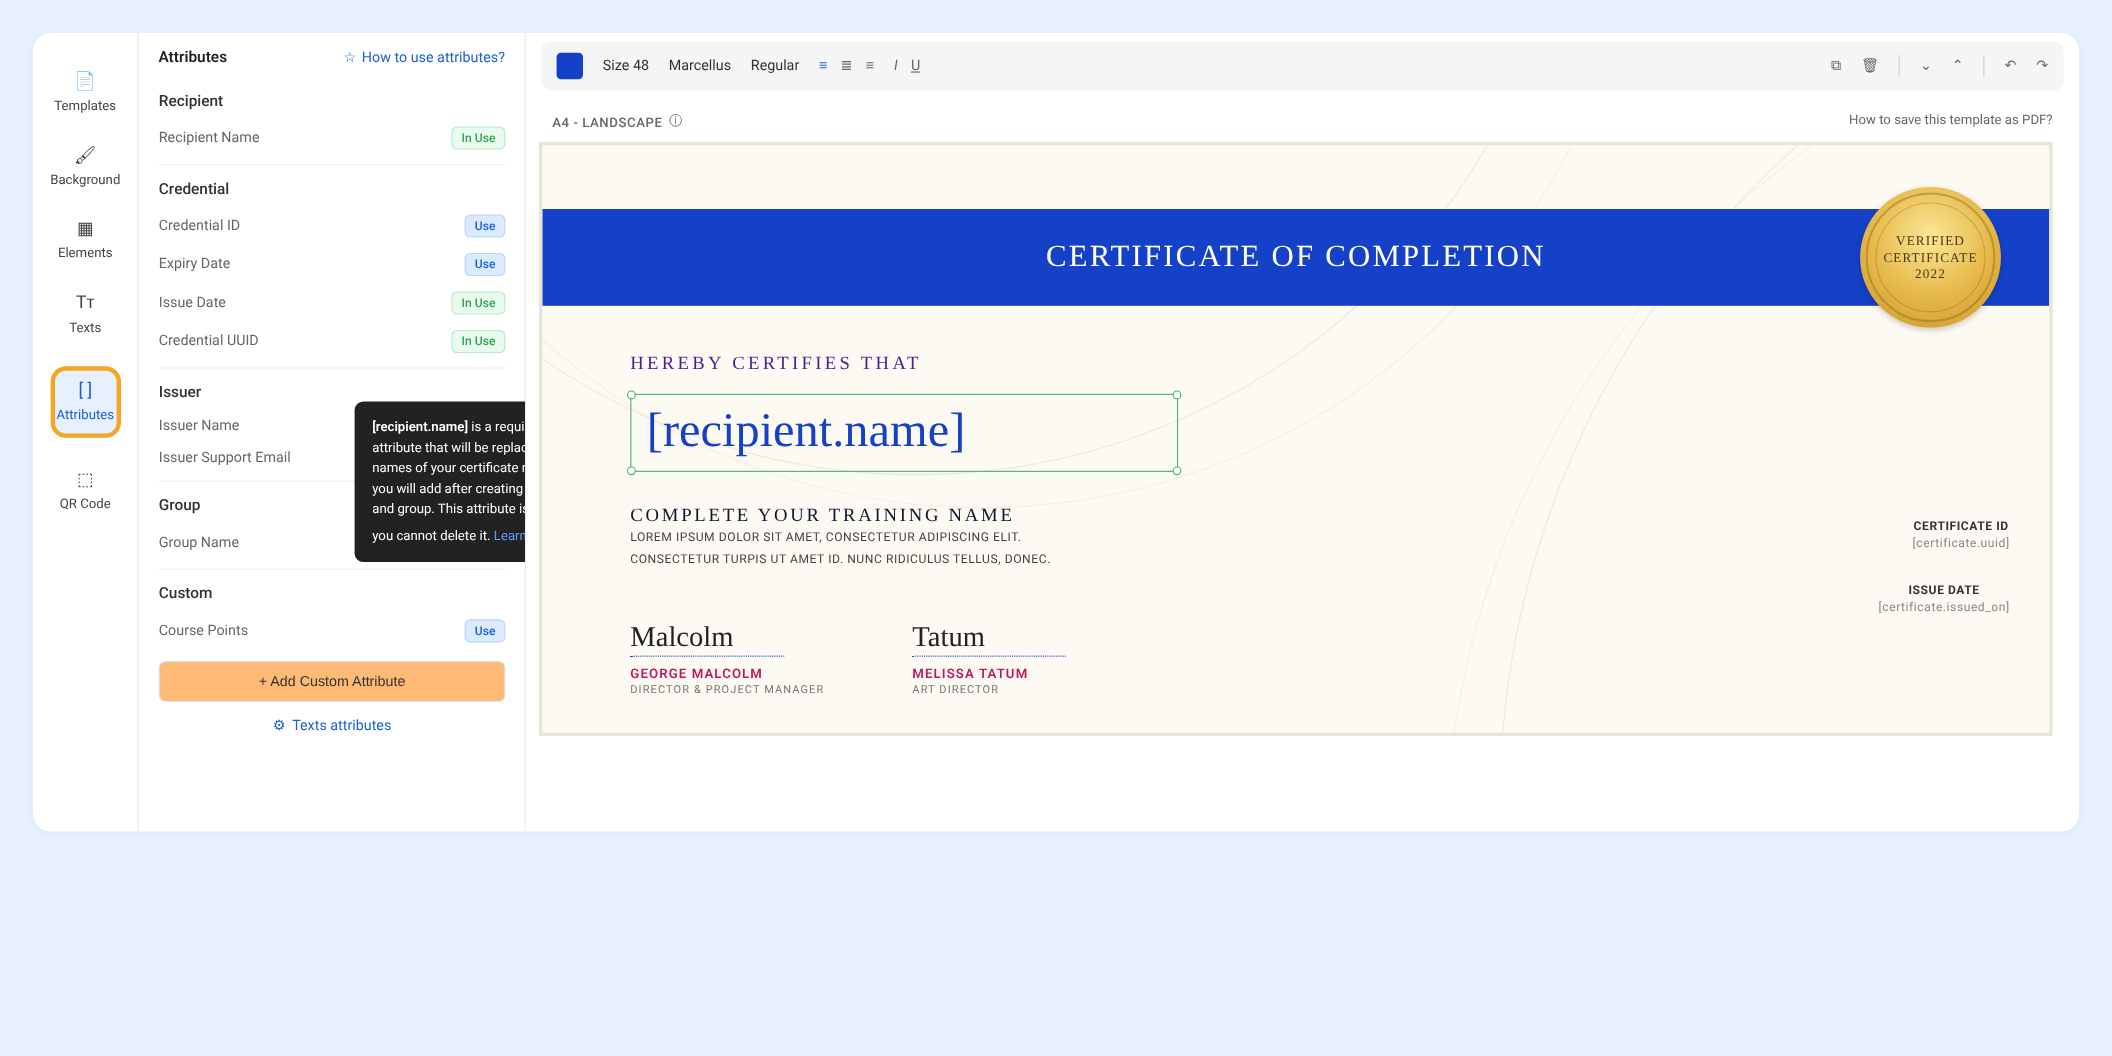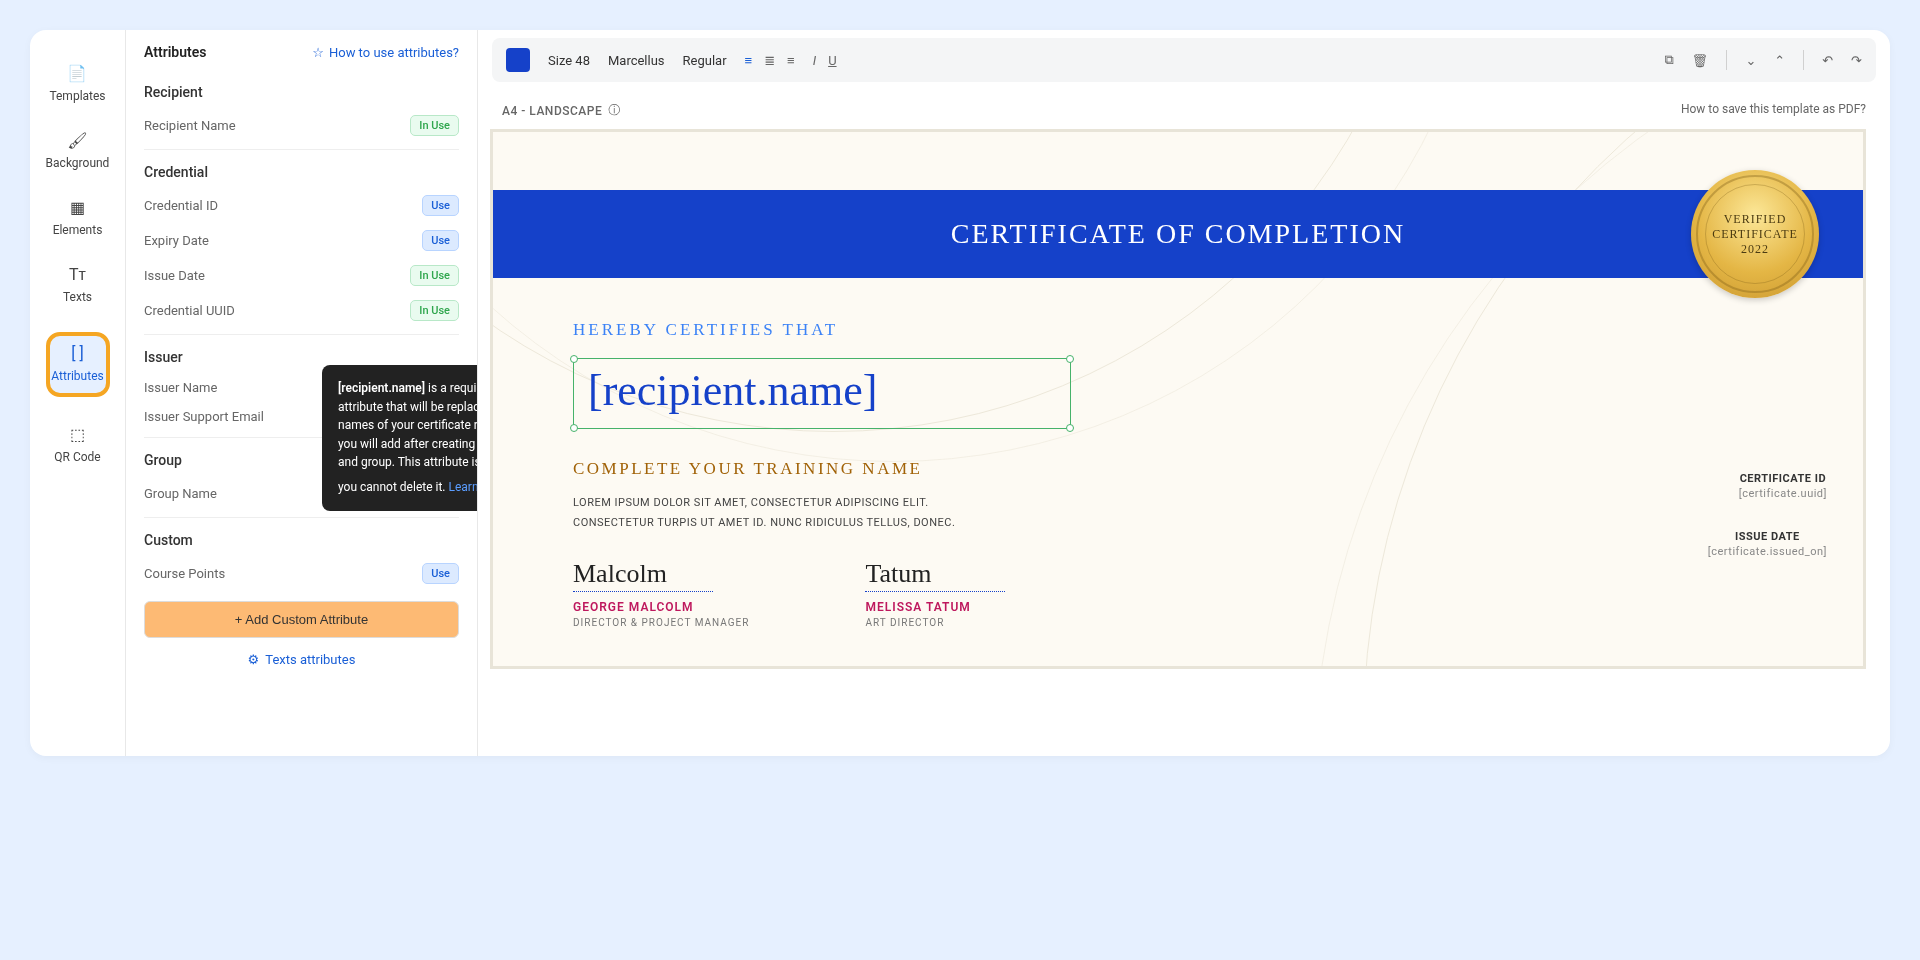--- a/index.html
+++ b/index.html
@@ -56,29 +56,29 @@
     .c2 { width: 1200px; height: 1200px; top: -870px; left: -200px; opacity: 0.6; }
     .c3 { width: 1600px; height: 1600px; top: -200px; right: -1100px; }
     .c4 { width: 1600px; height: 1600px; top: -150px; right: -1050px; opacity: 0.6; }
     
     .cert-banner { background: #1541c9; color: #fff; padding: 28px 0; text-align: center; letter-spacing: 2px; font-size: 28px; font-family: Georgia, serif; position: relative; margin-top: 58px; z-index: 2; }
     .seal { position: absolute; right: 44px; top: 38px; width: 128px; height: 128px; border-radius: 50%; background: radial-gradient(circle at 50% 35%, #fce797, #e4b645 55%, #c9962e); box-shadow: 0 2px 6px rgba(0,0,0,0.2); display: flex; flex-direction: column; align-items: center; justify-content: center; z-index: 3; font-family: Georgia, serif; color: #4b3b12; font-size: 12px; letter-spacing: 1px; }
     .seal::before { content: ''; position: absolute; inset: 5px; border-radius: 50%; border: 2px solid rgba(120,90,20,0.35); }
     .seal-inner { position: absolute; inset: 14px; border-radius: 50%; border: 1px solid rgba(120,90,20,0.3); display: flex; flex-direction: column; align-items: center; justify-content: center; }
     
     .cert-body { padding: 42px 80px 0; position: relative; z-index: 2; }
-    .hereby { font-family: Georgia, serif; letter-spacing: 3px; font-size: 17px; color: #3b82f6; margin-bottom: 18px; }
+    .hereby { font-family: Georgia, serif; letter-spacing: 3px; font-size: 17px; color: #4c1d95; margin-bottom: 18px; }
     .recipient-box { border: 1px solid #46b26a; padding: 6px 14px 12px; position: relative; width: 498px; margin-bottom: 30px; }
     .recipient-box .handle { position: absolute; width: 8px; height: 8px; background: #fff; border: 1px solid #46b26a; border-radius: 50%; }
     .h-tl { top: -4px; left: -4px; } .h-tr { top: -4px; right: -4px; } .h-bl { bottom: -4px; left: -4px; } .h-br { bottom: -4px; right: -4px; }
     .recipient-text { font-family: Georgia, serif; color: #1541c9; font-size: 44px; }
-    .training-name { font-family: Georgia, serif; letter-spacing: 2.5px; font-size: 17px; color: #a16207; margin-bottom: 14px; }
+    .training-name { font-family: Georgia, serif; letter-spacing: 2.5px; font-size: 17px; color: #0f172a; margin-bottom: 0; }
     .lorem { font-size: 11px; letter-spacing: 0.5px; color: #444; line-height: 1.8; }
     
-    .cert-footer { display: flex; gap: 116px; padding: 0 80px; position: relative; z-index: 2; margin-top: 26px; }
+    .cert-footer { display: flex; gap: 80px; padding: 0 80px; position: relative; z-index: 2; margin-top: 45px; }
     .sig-col { }
     .sig-name { font-family: 'Brush Script MT', cursive; font-size: 26px; color: #222; border-bottom: 1px dotted #1541c9; padding-bottom: 2px; margin-bottom: 8px; display: inline-block; min-width: 140px; }
     .sig-person { font-size: 12px; letter-spacing: 1px; font-weight: 600; color: #be185d; }
     .sig-role { font-size: 10px; letter-spacing: 1px; color: #777; margin-top: 3px; }
     
     .cert-meta { position: absolute; right: 36px; text-align: right; font-size: 11px; letter-spacing: 0.5px; z-index: 2; }
     .cert-meta .label { color: #333; font-weight: 700; text-align: center; }
     .cert-meta .val { color: #888; margin-top: 2px; }
     .meta1 { top: 340px; } .meta2 { top: 398px; }
   </style>

